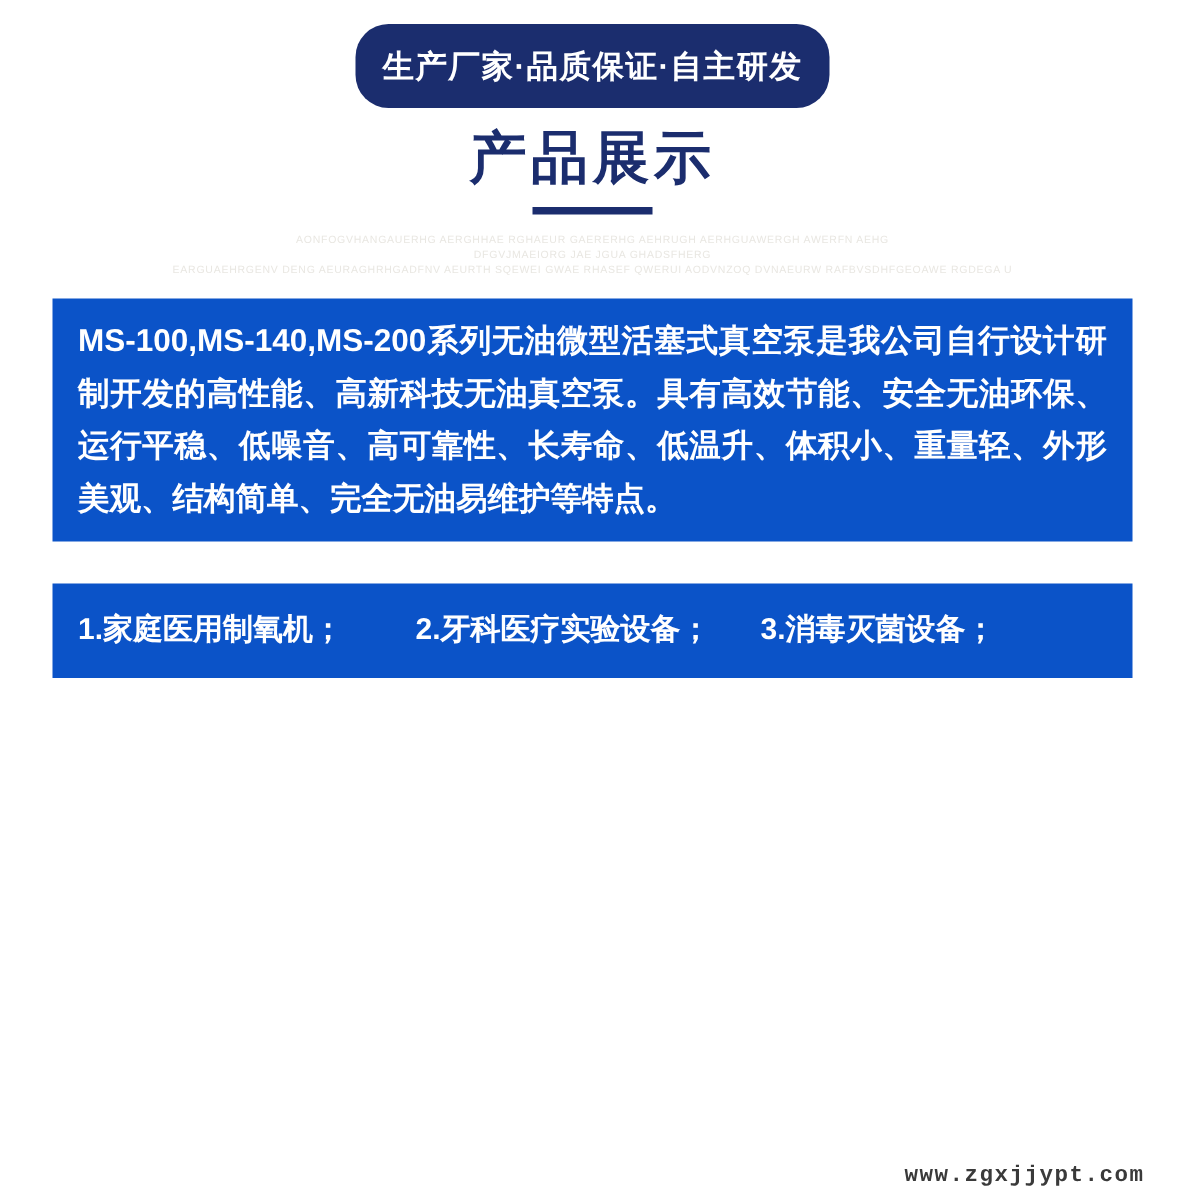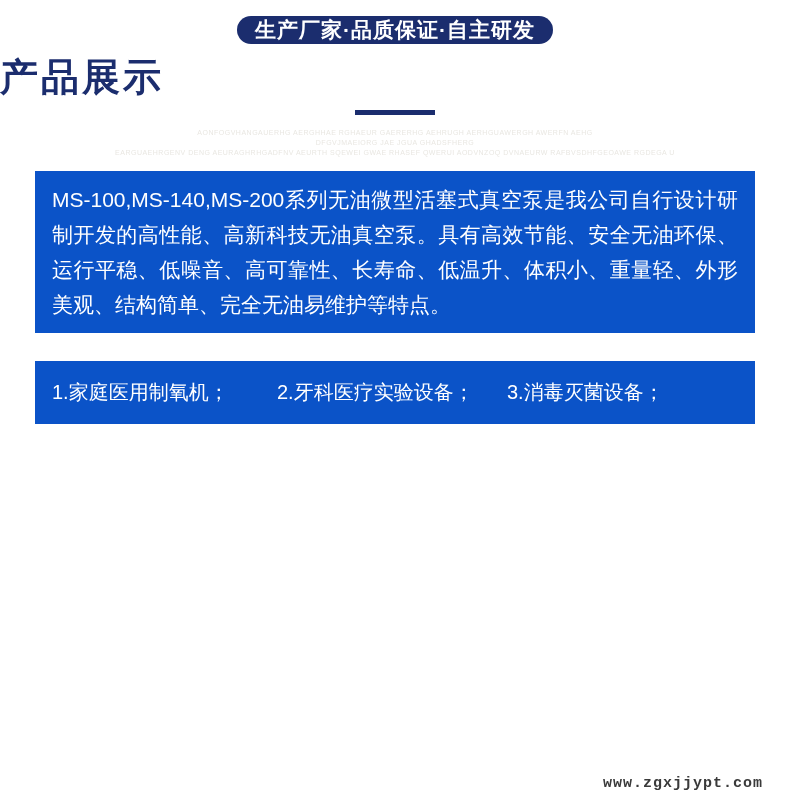--- a/index.html
+++ b/index.html
@@ -4,29 +4,29 @@
 <style>
   html,body{margin:0;padding:0;}
   body{
     width:790px;height:796px;
     background:#ffffff;
     font-family:"Liberation Sans","DejaVu Sans",sans-serif;
     position:relative;overflow:hidden;
   }
   .banner-pill{
     margin:16px auto 0;
-    width:316px;height:28px;
+    width:316px;height:56px;
     background:#1b2d6e;
     border-radius:22px;
     display:flex;align-items:center;justify-content:center;
     color:#ffffff;font-size:21px;font-weight:bold;letter-spacing:1px;
   }
   .page-title{
     margin-top:8px;
-    text-align:left;
+    text-align:center;
     color:#1b2d6e;
     font-size:38px;font-weight:bold;letter-spacing:3px;
   }
   .title-underline{
     width:80px;height:5px;background:#1b2d6e;
     margin:7px auto 0;
   }
   .watermark{
     margin-top:13px;
     text-align:center;
@@ -39,21 +39,21 @@
     margin:46px 0 0 0;
     color:#1b2d6e;
     font-size:30px;font-weight:bold;letter-spacing:2px;
   }
   .section-heading.first{margin-top:36px;}
   .blue-box{
     margin-top:13px;
     background:#0b53c8;
     color:#ffffff;
     padding:11px 17px;
-    font-size:21px;font-weight:normal;
+    font-size:21px;font-weight:bold;
     line-height:35px;
     text-align:justify;
   }
   .blue-box p{margin:0;}
   .apps-box{
     margin-top:28px;
     display:grid;
     grid-template-columns:225px 230px 1fr;
     row-gap:0;
     padding:14px 17px;

